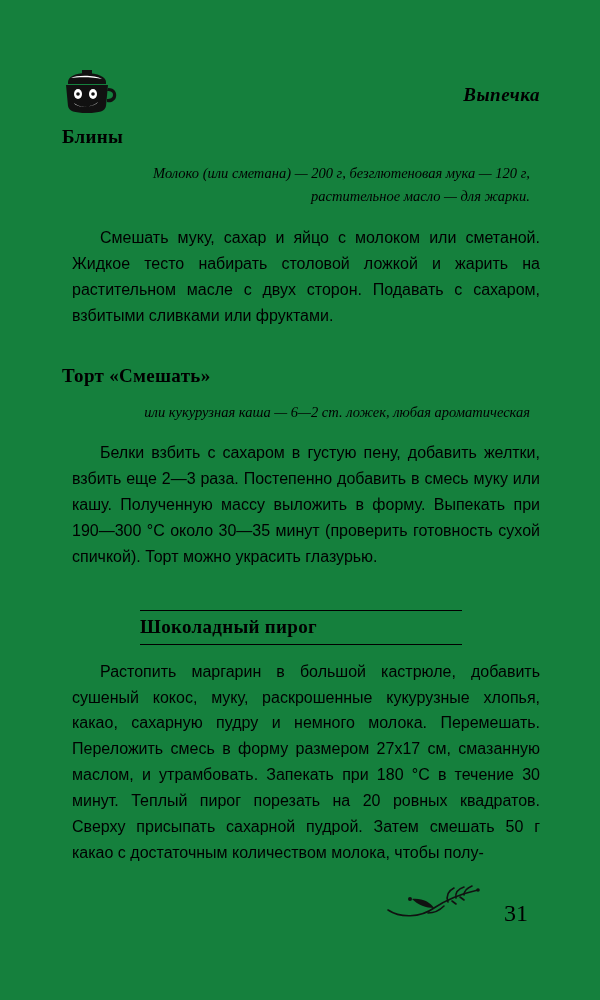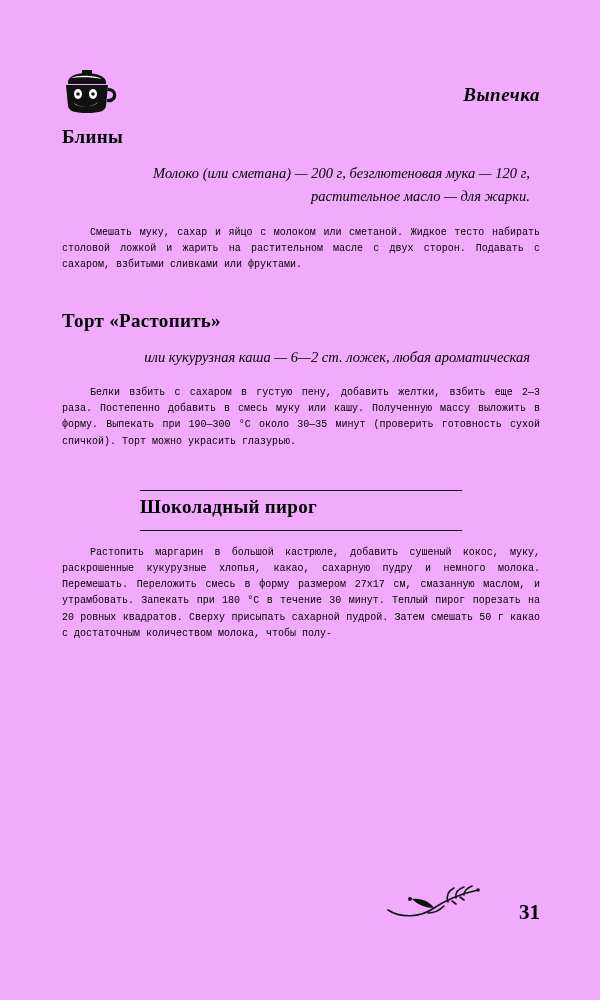--- a/index.html
+++ b/index.html
@@ -13,21 +13,21 @@
     position: relative;
     font-family: "Liberation Serif", serif;
     color: #000000;
     overflow: hidden;
   }
   .page {
     position: absolute;
     left: 0; top: 0;
     width: 600px;
     height: 1000px;
-    background: #f0abfc;
+    background: #15803d;
   }
   .content {
     position: absolute;
     left: 62px;
     top: 62px;
     width: 478px;
   }
 
   
   .header {
@@ -60,45 +60,45 @@
     text-align: left;
     font-family: "Liberation Serif", serif;
     font-weight: bold;
     font-size: 19px;
     margin: 0 0 14px 0;
     letter-spacing: 0.3px;
   }
   .recipe-title.boxed {
     border-top: 1.5px solid #000;
     border-bottom: 1.5px solid #000;
-    padding: 5px 0 12px 0;
+    padding: 5px 0 6px 0;
     margin-left: 78px;
     margin-right: 78px;
     margin-bottom: 14px;
   }
   .ingredients {
     text-align: right;
     font-family: "Liberation Serif", serif;
     font-style: italic;
     font-size: 14.5px;
     line-height: 1.62;
     margin: 0 0 16px 0;
     padding: 0 10px;
   }
   .ingredients div {
     white-space: nowrap;
   }
   .body-text {
     text-align: justify;
     text-justify: inter-word;
-    font-family: Liberation Mono, monospace;
-    font-size: 10px;
+    font-family: Liberation Sans, sans-serif;
+    font-size: 16px;
     line-height: 1.62;
     text-indent: 28px;
-    margin: 0 0 20px 0;
+    margin: 0 0 20px 10px;
     hyphens: manual;
   }
 
   .gap-1 { height: 10px; }
   .gap-2 { height: 14px; }
 
   
   .footer {
     position: absolute;
     left: 62px;
@@ -108,25 +108,25 @@
   }
   .footer-ornament {
     position: absolute;
     right: 58px;
     top: 4px;
     width: 96px;
     height: 42px;
   }
   .page-number {
     position: absolute;
-    right: 0;
+    right: 12px;
     top: 20px;
     font-family: "Liberation Serif", serif;
-    font-weight: bold;
-    font-size: 21px;
+    font-weight: normal;
+    font-size: 24px;
   }
 </style>
 </head>
 <body>
 
 <div class="page">
 
   <div class="content">
 
     <div class="header">
@@ -158,21 +158,21 @@
       <div class="ingredients">
         <div>Молоко (или сметана) — 200 г, безглютеновая мука — 120 г,</div>
         <div>растительное масло — для жарки.</div>
       </div>
       <p class="body-text">Смешать муку, сахар и яйцо с молоком или сметаной. Жидкое тесто набирать столовой ложкой и жарить на растительном масле с двух сторон. Подавать с сахаром, взбитыми сливками или фруктами.</p>
     </div>
 
     <div class="gap-1"></div>
 
     <div class="recipe">
-      <h2 class="recipe-title">Торт «Растопить»</h2>
+      <h2 class="recipe-title">Торт «Смешать»</h2>
       <div class="ingredients">
         <div>или кукурузная каша — 6—2 ст. ложек, любая ароматическая</div>
       </div>
       <p class="body-text">Белки взбить с сахаром в густую пену, добавить желтки, взбить еще 2—3 раза. Постепенно добавить в смесь муку или кашу. Полученную массу выложить в форму. Выпекать при 190—300 °C около 30—35 минут (проверить готовность сухой спичкой). Торт можно украсить глазурью.</p>
     </div>
 
     <div class="gap-2"></div>
 
     <div class="recipe">
       <h2 class="recipe-title boxed">Шоколадный пирог</h2>

